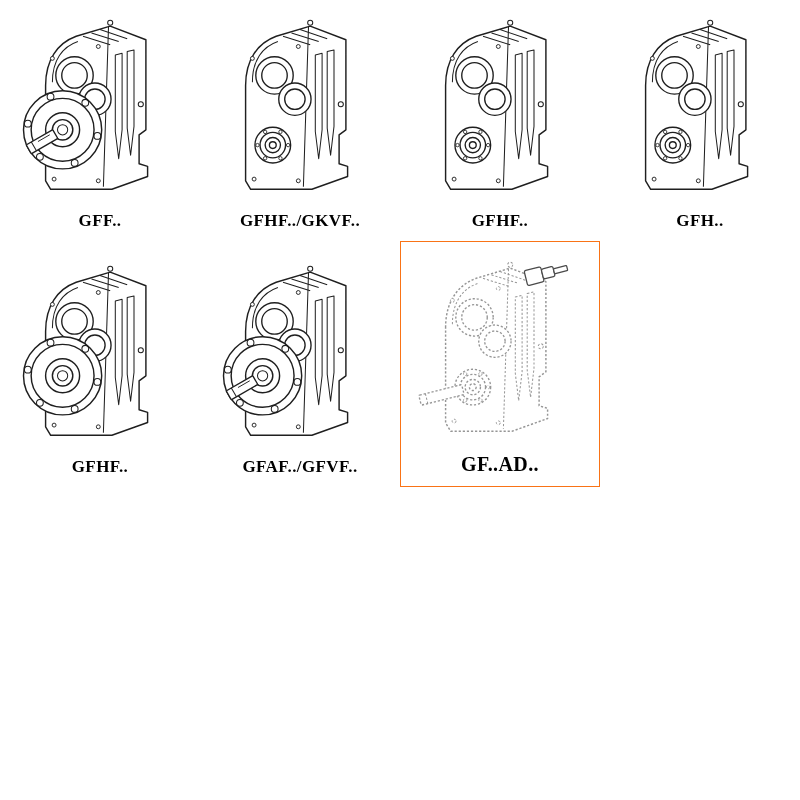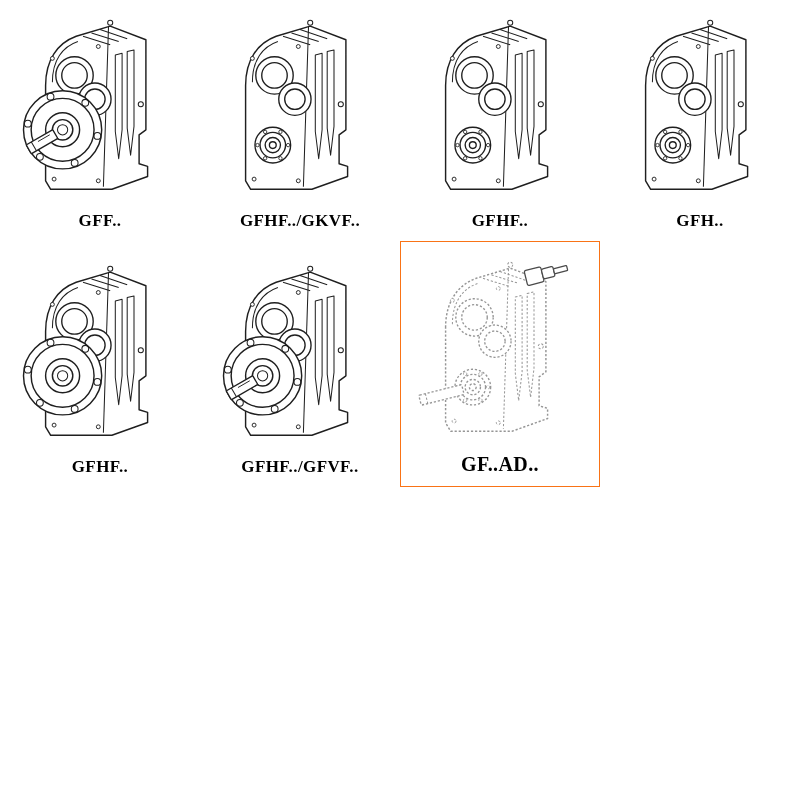--- a/index.html
+++ b/index.html
@@ -232,21 +232,21 @@
     <figcaption class="label">GFHF..</figcaption>
   </figure>
 
 
 
 
   <figure class="cell">
     <svg class="drawing sol" viewBox="0 0 200 240" role="img">
         <use href="#g-flange-shaft"></use>
       </svg>
-    <figcaption class="label">GFHF../GFVF..</figcaption>
+    <figcaption class="label">GFAF../GFVF..</figcaption>
   </figure>
 
 
 
   <figure class="cell framed">
     <svg class="drawing ph" viewBox="0 0 200 240" role="img">
         <use href="#g-ph-ad"></use>
       </svg>
     <figcaption class="label lg">GF..AD..</figcaption>
   </figure>

